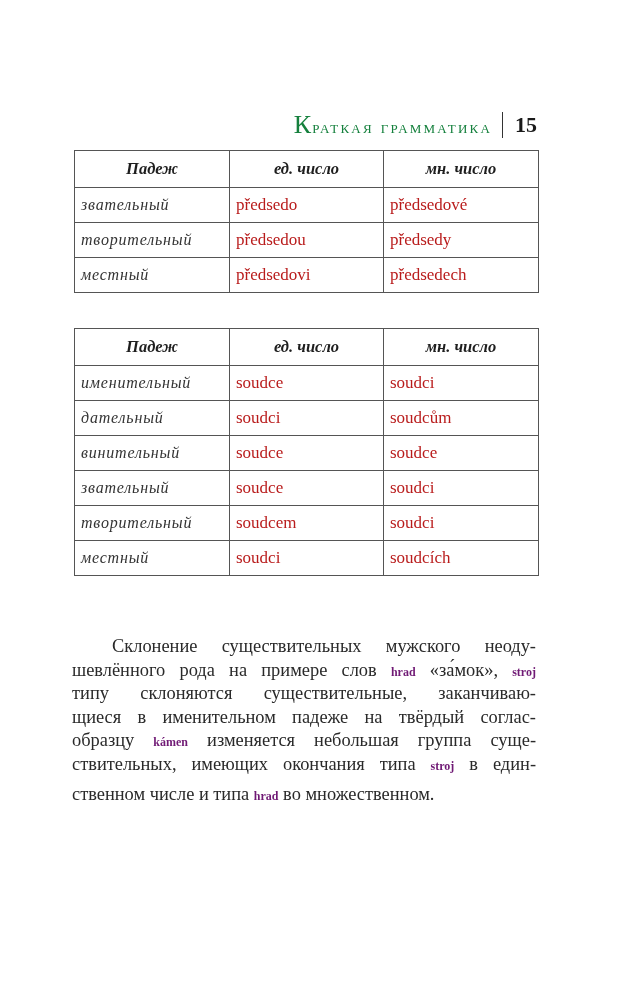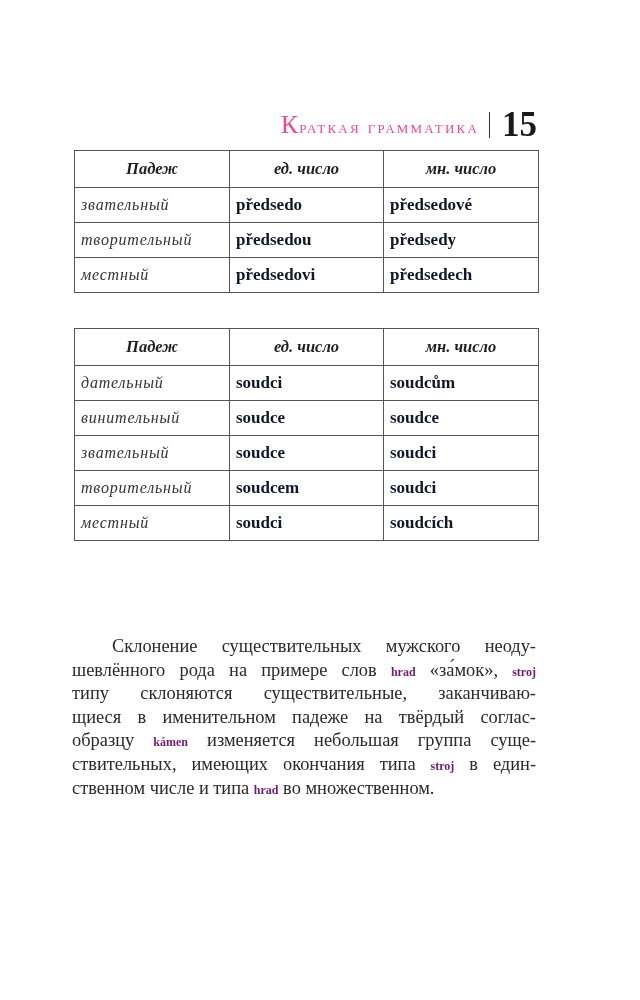--- a/index.html
+++ b/index.html
@@ -5,56 +5,56 @@
   html, body { margin: 0; padding: 0; }
   body {
     width: 640px; height: 1000px; background: #ffffff; position: relative; overflow: hidden;
     font-family: "Liberation Serif", "DejaVu Serif", serif; color: #1e1e1e;
   }
   .running-head {
     position: absolute; right: 103px; top: 108px; height: 34px;
     display: flex; align-items: center; white-space: nowrap;
   }
   .rh-title {
-    font-size: 19px; letter-spacing: 2.2px; font-variant: small-caps; color: #ec4899;
+    font-size: 19px; letter-spacing: 2.2px; font-variant: small-caps; color: #15803d;
   }
   .rh-title .cap { font-size: 26px; letter-spacing: 1px; }
   .rh-sep { display: inline-block; width: 1px; height: 26px; background: #333; margin: 0 12px 0 10px; }
-  .rh-page { font-size: 35px; font-weight: bold; color: #1a1a1a; }
+  .rh-page { font-size: 22px; font-weight: bold; color: #1a1a1a; }
 
   table.grammar {
     position: absolute; left: 74px; width: 464px;
     border-collapse: collapse; table-layout: fixed;
   }
   table.grammar td, table.grammar th {
     border: 1.3px solid #555; height: 34px; padding: 0 6px; font-size: 17px; vertical-align: middle;
   }
   table.grammar col.c1 { width: 155px; }
   table.grammar col.c2 { width: 154px; }
   table.grammar col.c3 { width: 155px; }
   table.grammar th {
     font-style: italic; font-weight: bold; height: 36px; font-size: 16.5px;
   }
   table.grammar td.case { font-style: italic; color: #333; letter-spacing: 0.8px; font-size: 16px; }
-  table.grammar td.form { font-weight: bold; color: #0f172a; }
+  table.grammar td.form { font-weight: normal; color: #b91c1c; }
   #table1 { top: 150px; }
   #table2 { top: 328px; }
 
   .paragraph {
     position: absolute; left: 72px; top: 635px; width: 464px;
     font-size: 18.4px; line-height: 23.6px; color: #2a2a2a;
   }
   .pline {
     display: block; text-align: justify; text-align-last: justify; white-space: nowrap; height: 23.6px;
   }
   .pline.first { text-indent: 40px; }
   .pline.last { text-align-last: left; }
   .pline b { font-weight: bold; color: #701a75; font-size: 12px; }
   .pline .inner { display: block; text-align: justify; text-align-last: justify; }
-  .pline.last .inner { text-align-last: left; }
+  .pline.last .inner { text-align-last: left; margin-top: 6px; }
 </style>
 </head>
 <body>
 
 <div class="running-head">
   <span class="rh-title" id="rh-title"><span class="cap">К</span>раткая грамматика</span>
   <span class="rh-sep"></span>
   <span class="rh-page">15</span>
 </div>
 
@@ -98,20 +98,25 @@
     </colgroup>
   <thead>
     <tr>
       <th>Падеж</th>
       <th>ед. число</th>
       <th>мн. число</th>
     </tr>
   </thead>
   <tbody>
     <tr>
+      <td class="case">именительный</td>
+      <td class="form">soudce</td>
+      <td class="form">soudci</td>
+    </tr>
+    <tr>
       <td class="case">дательный</td>
       <td class="form">soudci</td>
       <td class="form">soudcům</td>
     </tr>
     <tr>
       <td class="case">винительный</td>
       <td class="form">soudce</td>
       <td class="form">soudce</td>
     </tr>
     <tr>

